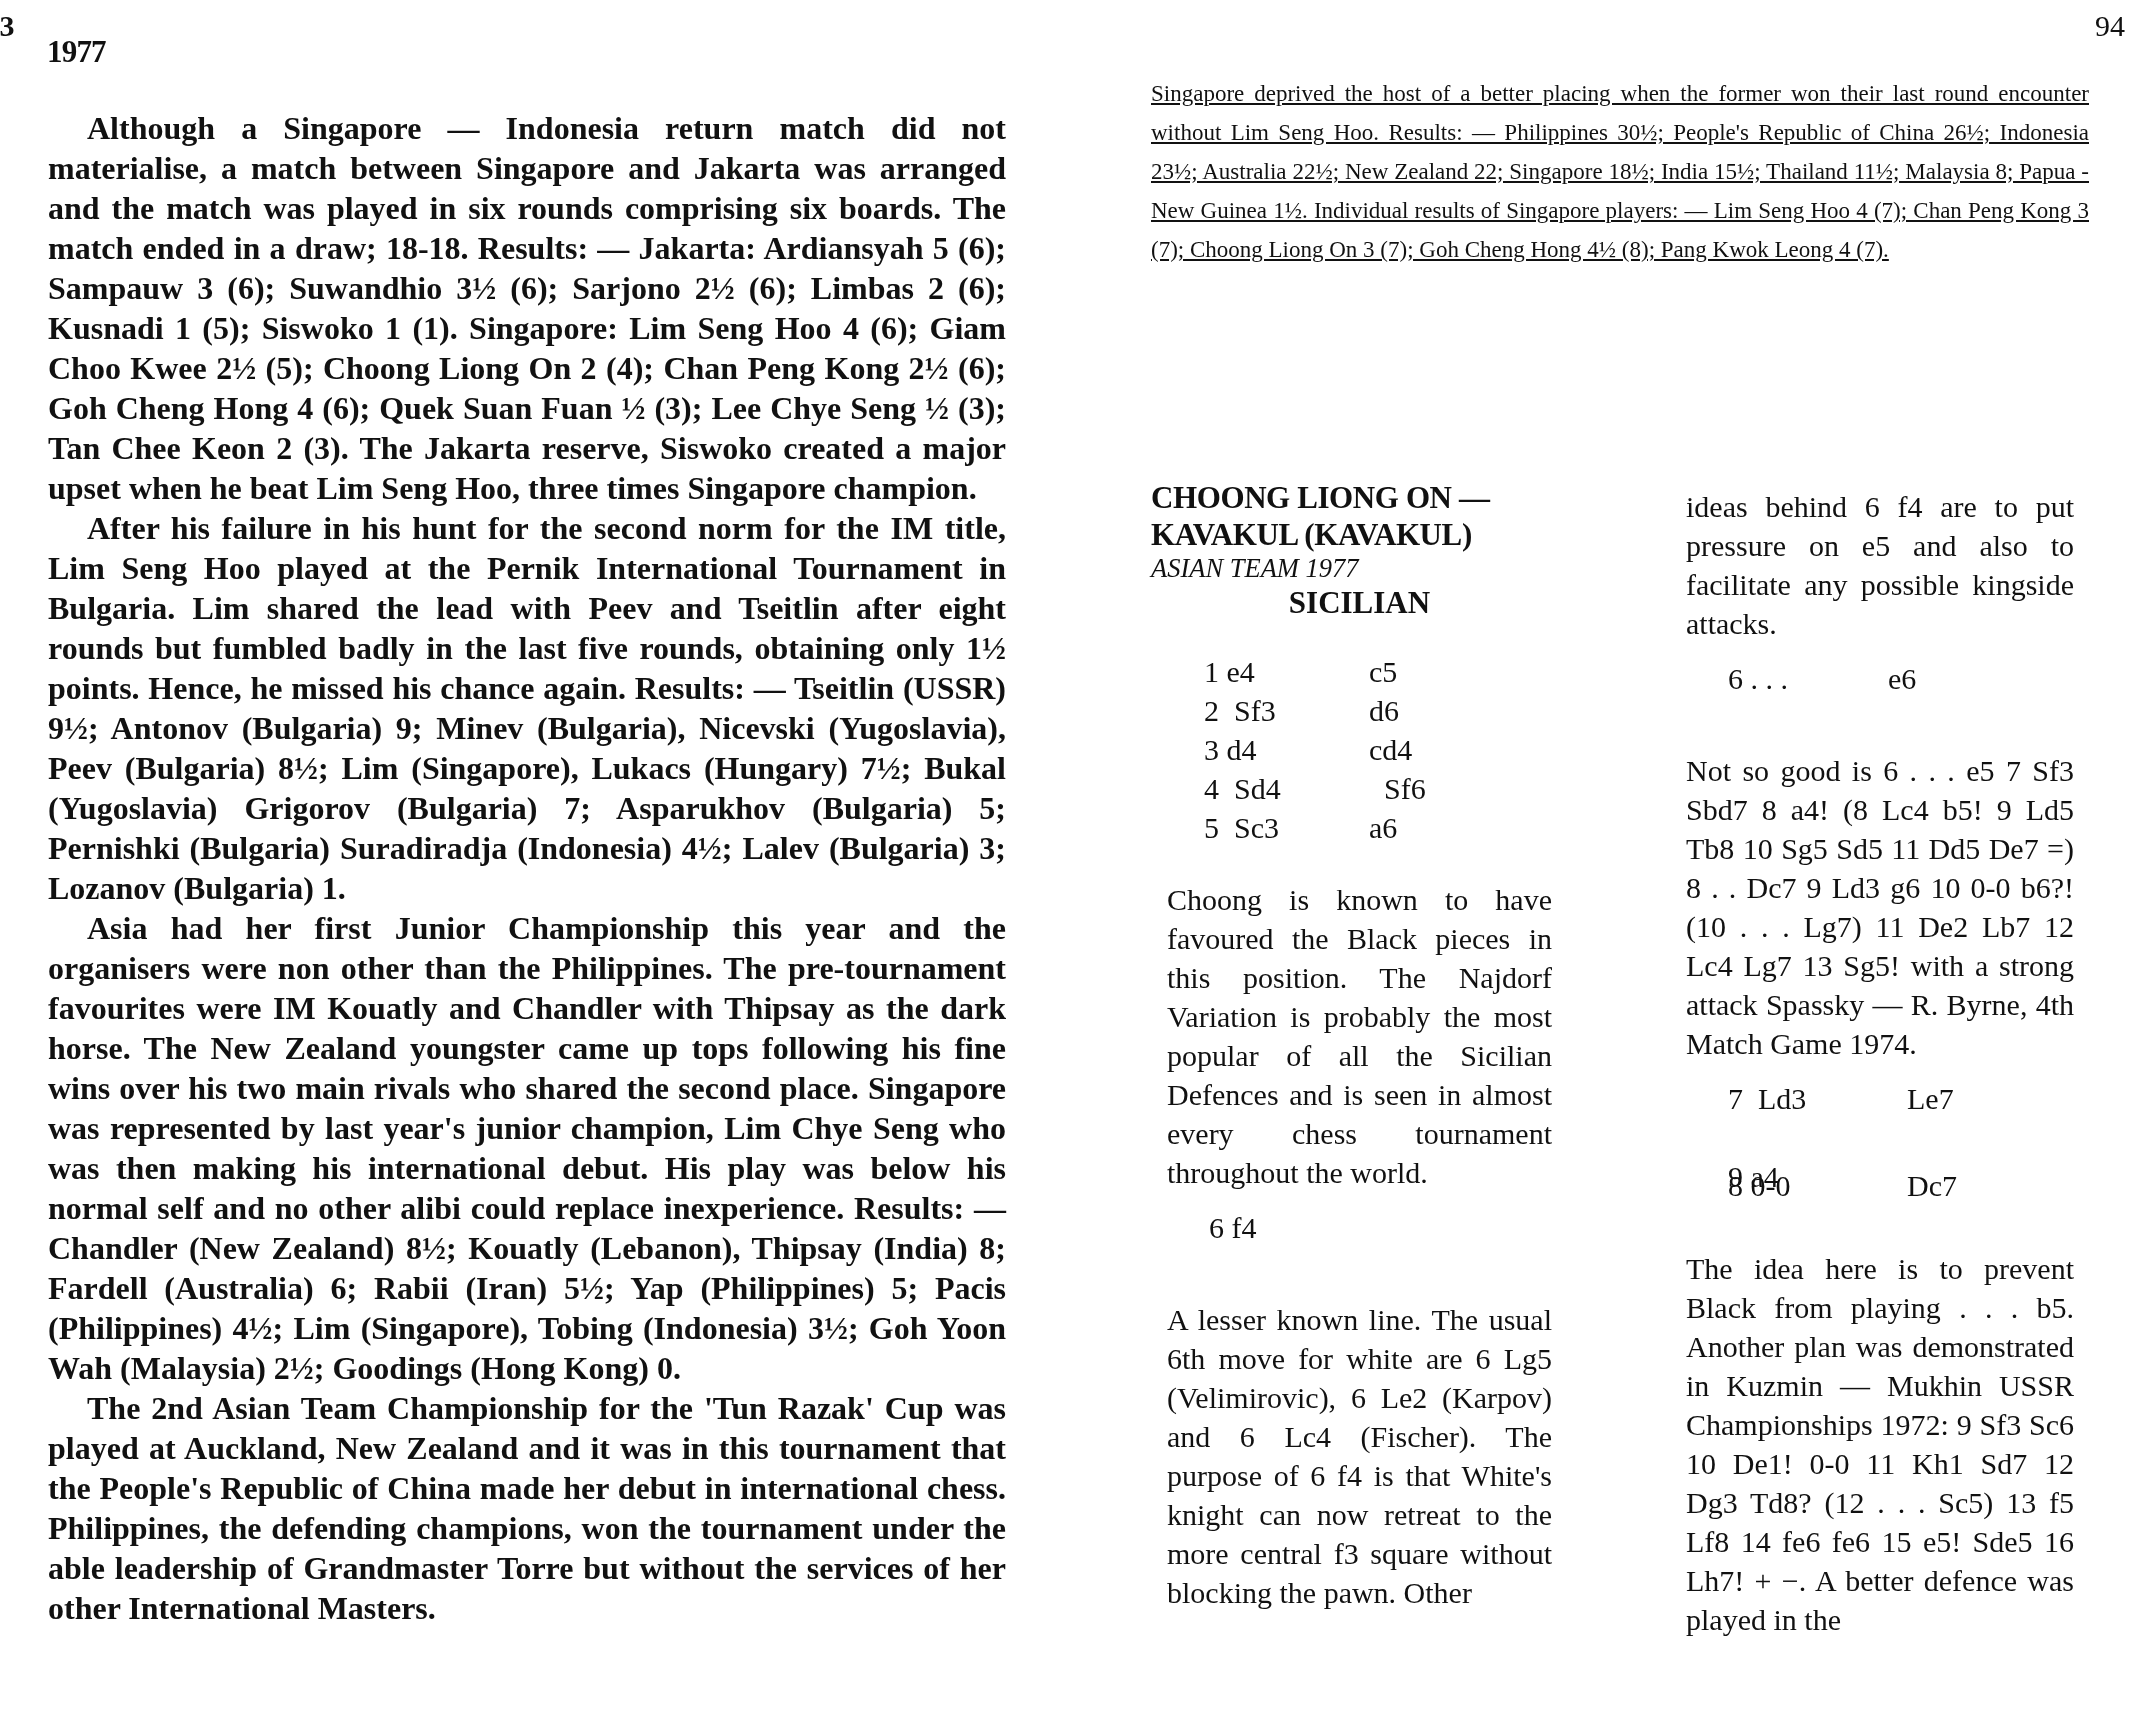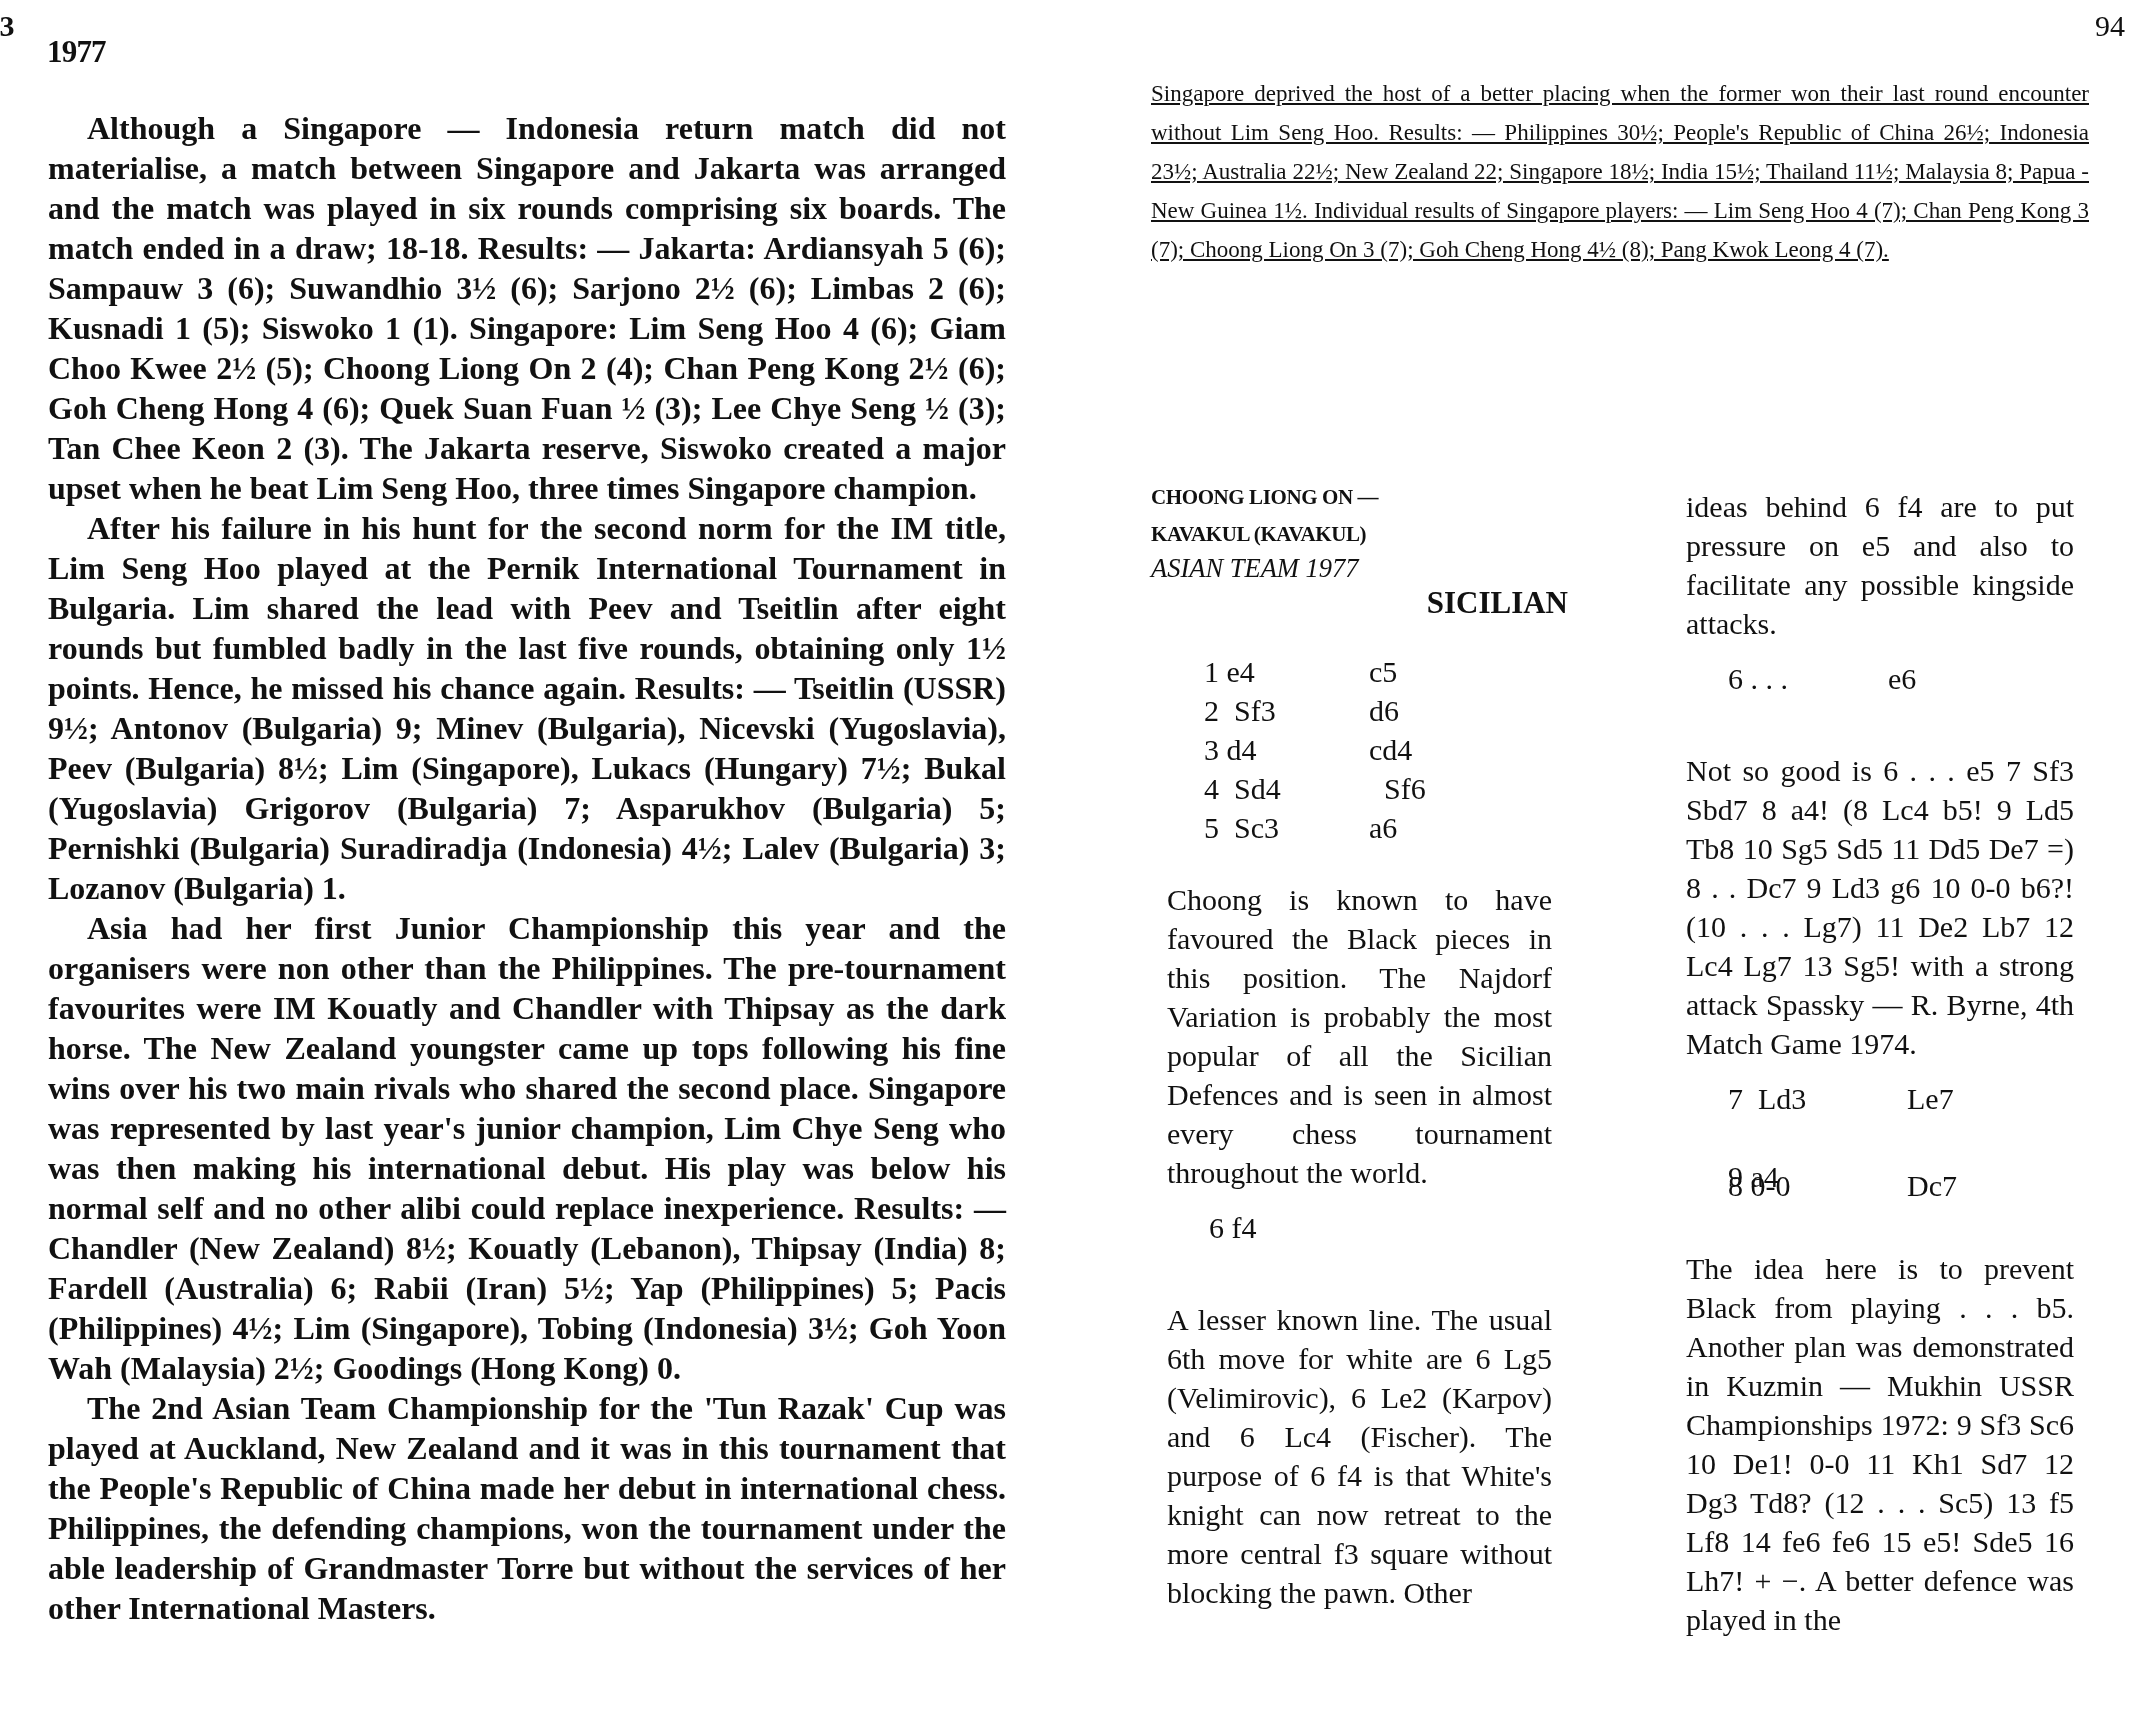--- a/index.html
+++ b/index.html
@@ -30,23 +30,23 @@
   .right-top p { margin: 0; }
 
   .subcol {
     position: absolute; width: 417px;
     font-size: 30px; line-height: 39px; text-align: justify;
   }
   #subcol-a { left: 1151px; top: 479px; }
   #subcol-b { left: 1670px; top: 471px; width: 420px; }
   .subcol p { margin: 16px; }
 
-  .game-head { font-weight: bold; font-size: 21px; line-height: 37px; text-align: left; letter-spacing: -0.4px; }
+  .game-head { font-weight: bold; font-size: 31px; line-height: 37px; text-align: left; letter-spacing: -0.4px; }
   .game-event { font-style: italic; font-size: 26.5px; line-height: 31px; text-align: left; }
-  .game-opening { font-weight: bold; font-size: 31px; line-height: 37px; text-align: right; }
+  .game-opening { font-weight: bold; font-size: 31px; line-height: 37px; text-align: center; }
 
   .moves { margin-top: 31px; margin-bottom: 33px; }
   .move-row { display: flex; height: 39px; align-items: baseline; }
   .move-row .mv-white { width: 165px; padding-left: 53px; }
   .move-row .mv-black { flex: 1; }
   .moves-b .move-row .mv-white { padding-left: 58px; width: 179px; }
 
   .note { margin-bottom: 0; }
   .single-move { padding-left: 58px; height: 39px; }
   .gap { height: 37px; }

